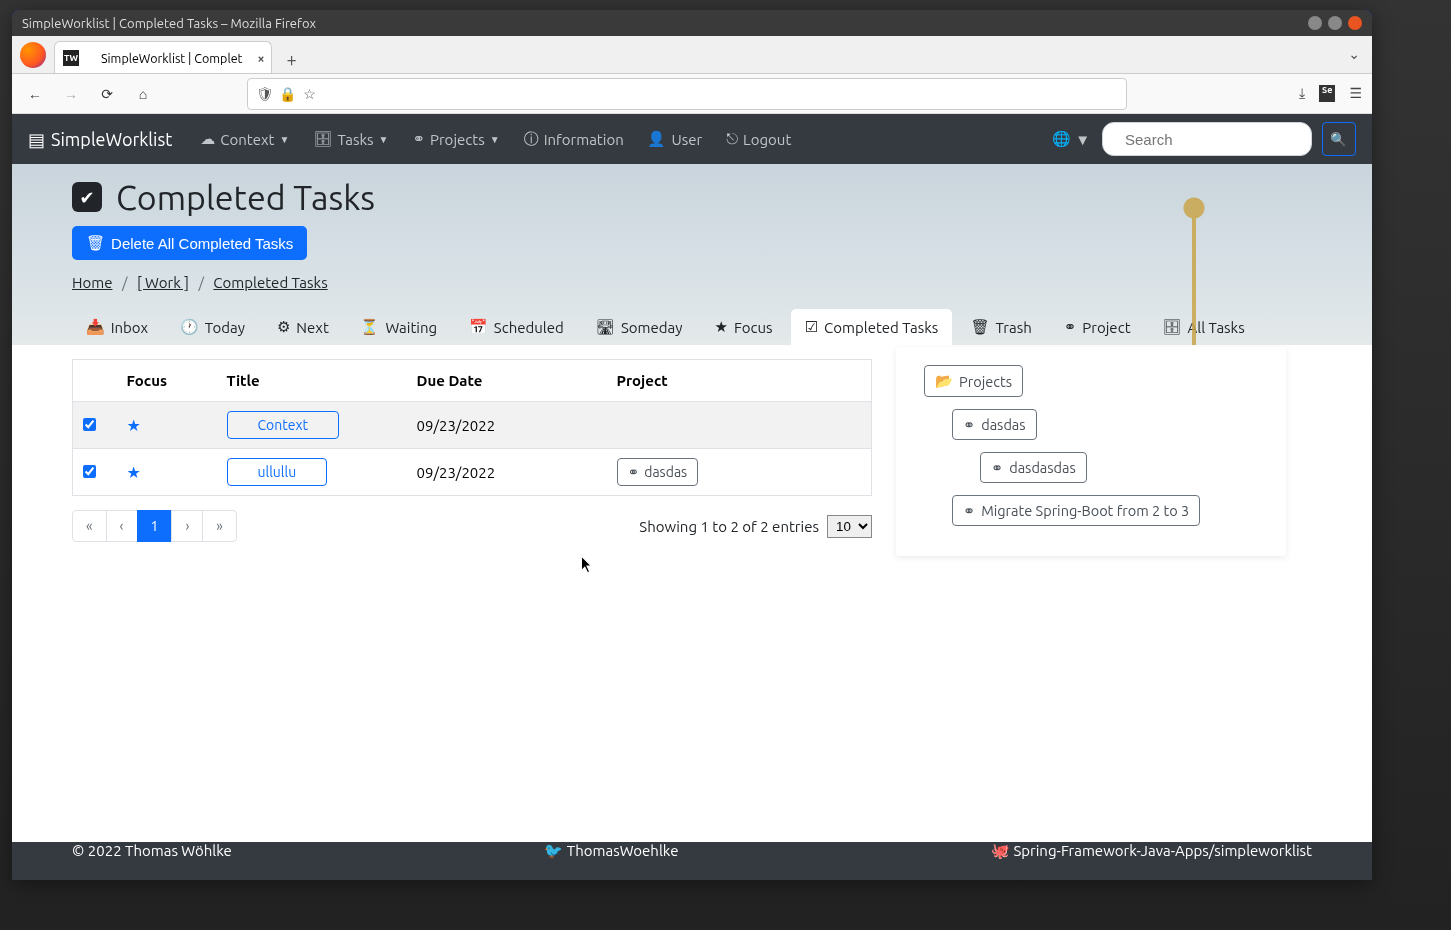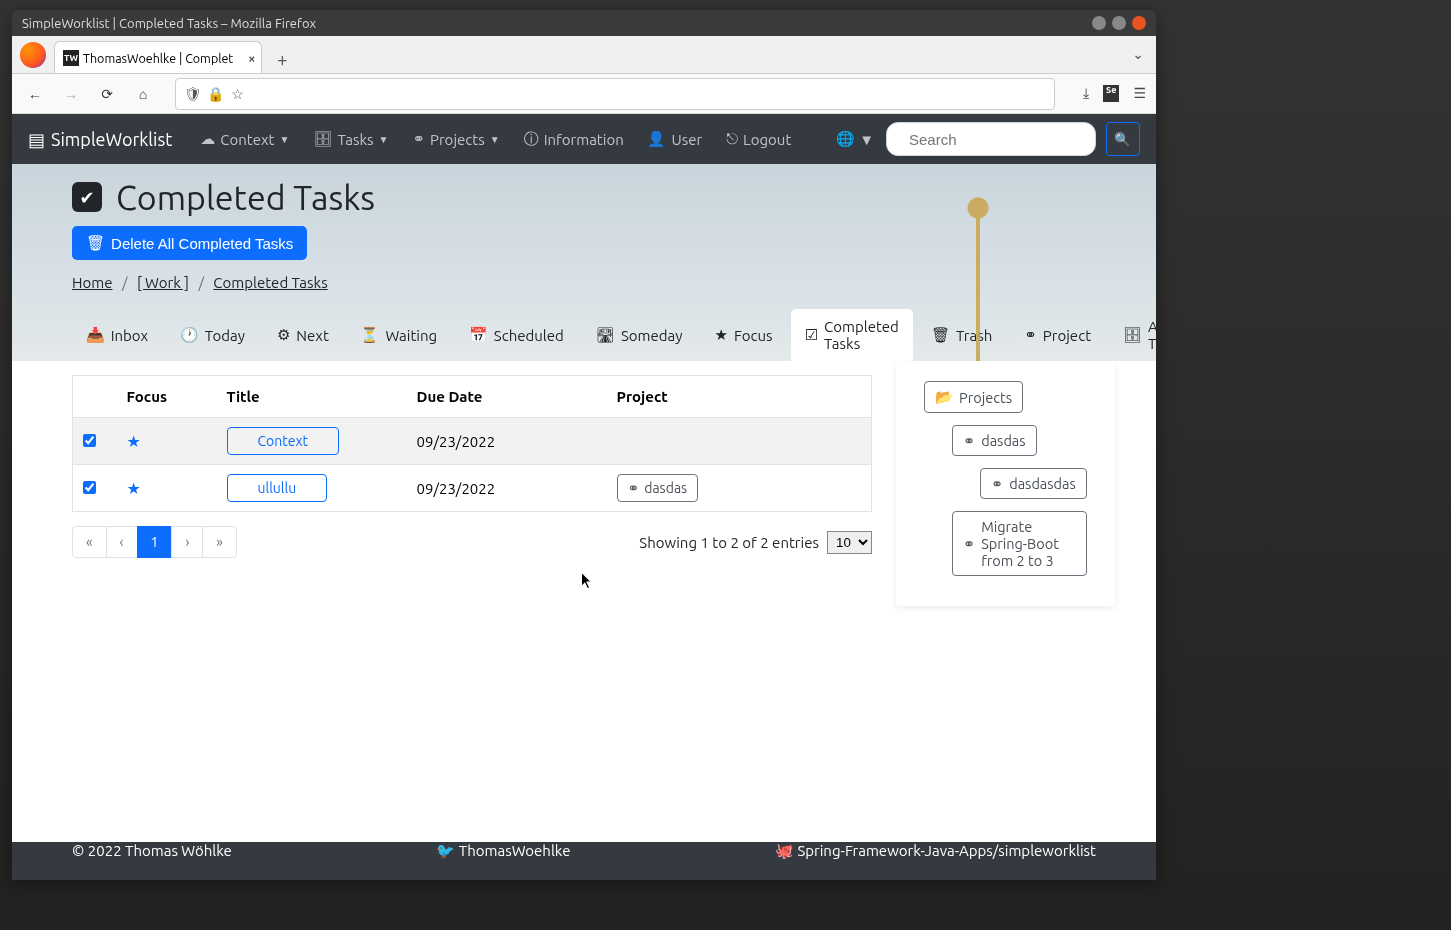--- a/index.html
+++ b/index.html
@@ -10,21 +10,21 @@
     overflow: hidden;
     font-size: 14px;
   }
   .desktop-bg {
     position: absolute; inset: 0;
     background: linear-gradient(#333, #222);
   }
   .window {
     position: absolute;
     top: 10px; left: 12px;
-    width: 1144px; height: 870px;
+    width: 1360px; height: 870px;
     background: #1d4ed8;
     border-radius: 8px 8px 0 0;
     overflow: hidden;
     box-shadow: 0 4px 20px rgba(0,0,0,.4);
     display: flex; flex-direction: column;
   }
   .titlebar {
     height: 26px;
     background: #3a3a3a;
     color: #ddd;
@@ -53,21 +53,21 @@
     background: radial-gradient(circle at 30% 30%, #ff9500, #ff5722 60%, #7b1fa2);
     border-radius: 50%;
   }
   .browser-tab {
     height: 32px;
     background: #fff;
     border: 1px solid #ccc;
     border-bottom: none;
     border-radius: 6px 6px 0 0;
     padding: 0 28px 0 8px;
-    display: flex; align-items: center; gap: 4px;
+    display: flex; align-items: center; gap: 22px;
     font-size: 12.5px;
     min-width: 190px;
     position: relative;
   }
   .favicon {
     width: 16px; height: 16px; background: #222; color: #fff;
     font-size: 9px; display: flex; align-items: center; justify-content: center;
     font-weight: bold;
   }
   .tab-close {
@@ -303,21 +303,21 @@
       <div class="wc wc-min"></div>
       <div class="wc wc-max"></div>
       <div class="wc wc-close"></div>
     </div>
   </div>
 
   <div class="tabbar">
     <div class="ff-logo"></div>
     <div class="browser-tab">
       <div class="favicon">TW</div>
-      <span>ThomasWoehlke | Complet</span>
+      <span>SimpleWorklist | Complet</span>
       <span class="tab-close">×</span>
     </div>
     <div class="tab-plus">+</div>
     <div class="dropdown-caret">⌄</div>
   </div>
 
   <div class="urlbar-row">
     <div class="nav-btn">←</div>
     <div class="nav-btn disabled">→</div>
     <div class="nav-btn">⟳</div>

